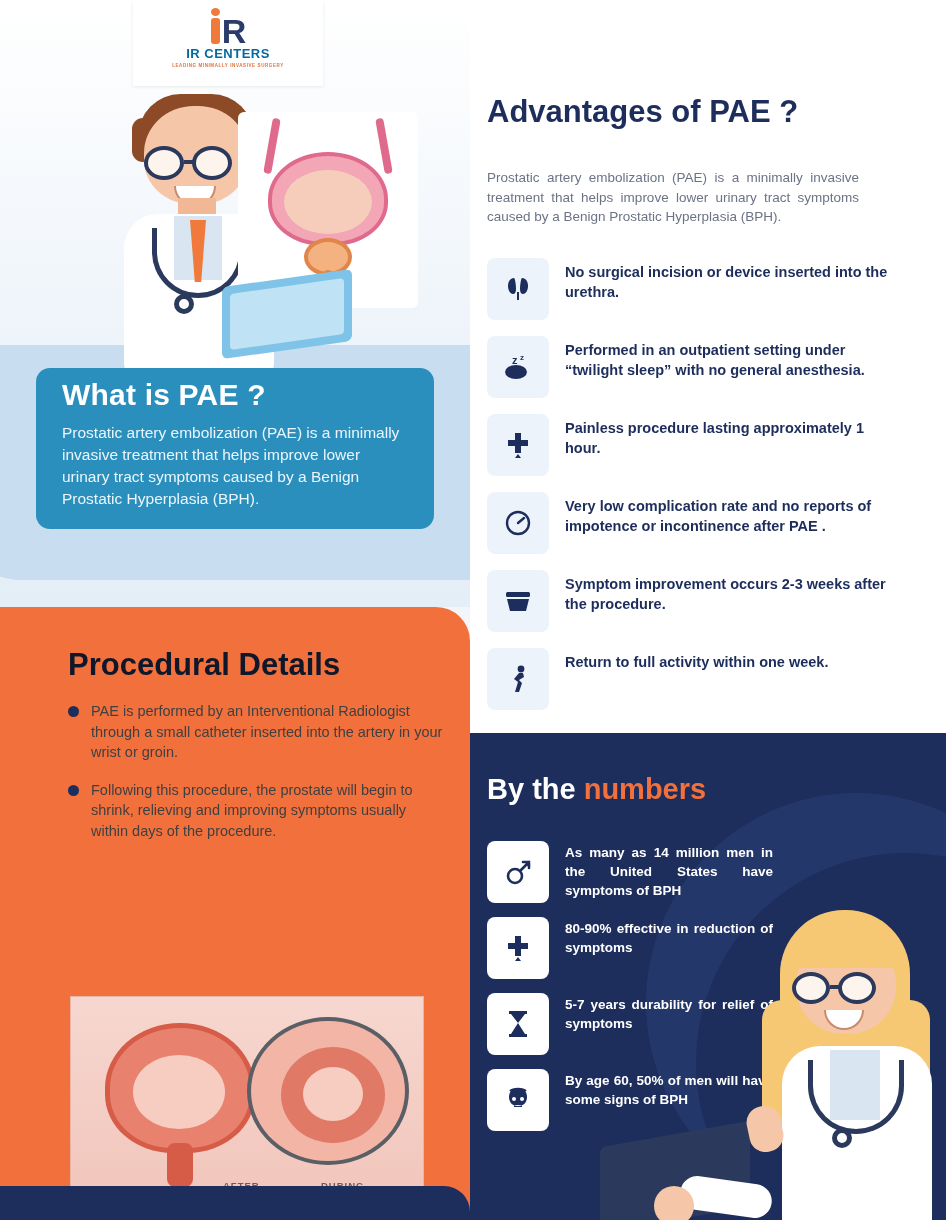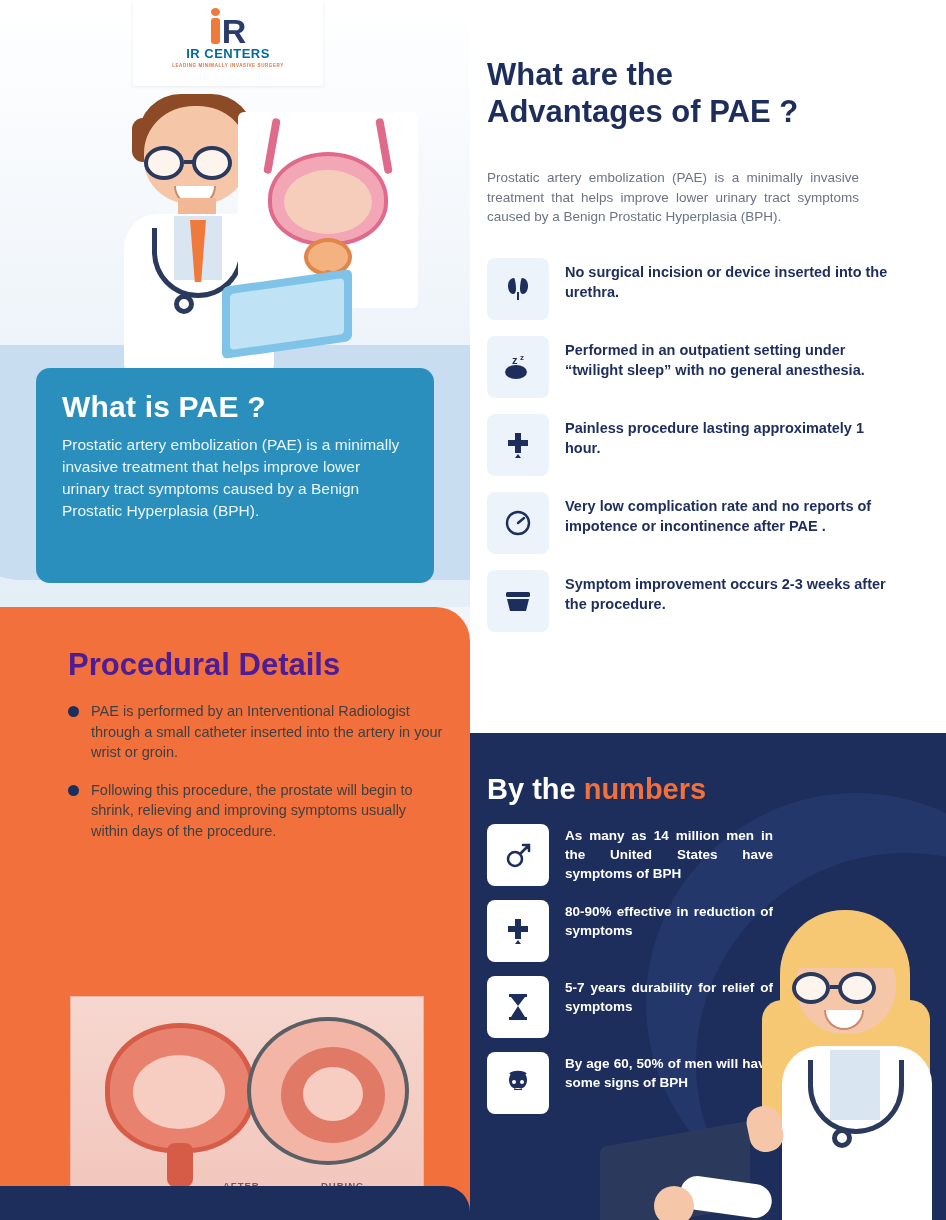--- a/index.html
+++ b/index.html
@@ -67,31 +67,31 @@
   .organ .tubeL { position:absolute; left:30px; top:6px; width:8px; height:56px; background:#e06a8b; border-radius:6px; transform: rotate(10deg);}
   .organ .tubeR { position:absolute; left:142px; top:6px; width:8px; height:56px; background:#e06a8b; border-radius:6px; transform: rotate(-10deg);}
   .organ .prost { position:absolute; left:66px; top:126px; width:48px; height:38px; background:#f3b27f; border:4px solid #e0864a; border-radius:50%; }
   .organ .ureth { position:absolute; left:86px; top:158px; width:8px; height:34px; background:#e0864a; border-radius:5px;}
 
   
   .tablet { position:absolute; left:222px; top:278px; width:130px; height:72px; background:#7fc4e8; transform: skewY(-8deg); border-radius:6px;}
   .tablet .screen { position:absolute; left:8px; top:8px; right:8px; bottom:8px; background:#bfe3f4; border-radius:4px;}
 
   .pae-card {
-    position:absolute; left: 36px; top: 368px; width: 398px; height: 215px;
-    background: #2a8fbd; border-radius: 14px; padding: 22px 26px; color:#fff;
+    position:absolute; left: 36px; top: 368px; width: 398px; height: 161px;
+    background: #2a8fbd; border-radius: 14px; padding: 10px 26px; color:#fff;
   }
   .pae-card h2 { font-size: 30px; font-weight: 800; letter-spacing: .2px; margin-bottom: 10px; }
   .pae-card p { font-size: 15.5px; line-height: 1.42; color:#eaf6fc; }
 
   .left-bottom {
     position:absolute; left:0; top:607px; width:470px; height:613px;
     background:#f2703c; border-radius: 0 34px 0 0;
   }
-  .proc-title { position:absolute; left:68px; top:40px; font-size:31px; font-weight:800; color:#4c1d95; }
+  .proc-title { position:absolute; left:68px; top:40px; font-size:31px; font-weight:800; color:#0f172a; }
   .proc-list { position:absolute; left:68px; top:94px; width:378px; }
   .proc-item { display:flex; gap:12px; margin-bottom:17px; }
   .proc-dot { width:11px; height:11px; border-radius:50%; background:#1d2d5c; flex:none; margin-top:5px; }
   .proc-text { font-size:14.5px; line-height:1.42; color:#404040; }
 
   .after-img {
     position:absolute; left:70px; top:996px; width:354px; height:202px;
     background: linear-gradient(180deg,#f6d7cf 0%, #f2c6bc 100%);
     border: 1px solid #e8b5a8; overflow:hidden;
   }
@@ -120,21 +120,21 @@
   .adv-text { font-size:14.5px; line-height:1.38; font-weight:700; color:#1d2d5c; padding-top:4px; width: 330px;}
 
   .numbers-panel {
     position:absolute; left:0; top:733px; width:476px; height:487px;
     background:#1d2d5c; overflow:hidden;
   }
   .np-arc { position:absolute; right:-120px; top:60px; width:420px; height:420px; border-radius:50%; background:#24376b; }
   .np-arc2 { position:absolute; right:-170px; top:120px; width:420px; height:420px; border-radius:50%; background:#1d2d5c; }
   .np-title { position:absolute; left:17px; top:40px; font-size:29px; font-weight:800; color:#ffffff; }
   .np-title .hl { color:#f2703c; }
-  .np-list { position:absolute; left:17px; top:91px; width:300px; }
+  .np-list { position:absolute; left:17px; top:108px; width:300px; }
   .np-item { display:flex; align-items:flex-start; gap:16px; margin-bottom:14px; }
   .np-icon { width:62px; height:62px; flex:none; background:#ffffff; border-radius:8px; display:flex; align-items:center; justify-content:center; color:#1d2d5c; }
   .np-text { font-size:13.5px; line-height:1.4; font-weight:700; color:#ffffff; width: 208px; text-align: justify; padding-top:3px;}
 
   
   .fdoc { position:absolute; right:-4px; bottom:0; width:210px; height:310px; }
   .fdoc .hairb { position:absolute; left:40px; top:0; width:130px; height:150px; background:#f7c873; border-radius:64px 64px 30px 30px; }
   .fdoc .headf { position:absolute; left:56px; top:28px; width:100px; height:96px; background:#f6c6a8; border-radius:48%; }
   .fdoc .bang { position:absolute; left:50px; top:18px; width:112px; height:40px; background:#f7c873; border-radius:56px 56px 16px 16px; }
   .fdoc .gl { position:absolute; top:62px; width:38px; height:32px; border:4px solid #2b3a5c; border-radius:50%; background:#ffffffcc;}
@@ -234,21 +234,21 @@
       <div class="ai-label a">AFTER</div>
       <div class="ai-label b">DURING</div>
     </div>
 
     <div class="left-footer"></div>
   </div>
 
   <div class="right-col">
 
     <div class="adv-head">
-      <span>What are the</span><br>
+      <br>
       <span>Advantages of PAE ?</span>
     </div>
 
     <div class="adv-intro">Prostatic artery embolization (PAE) is a minimally invasive treatment that helps improve lower urinary tract symptoms caused by a Benign Prostatic Hyperplasia (BPH).</div>
 
     <div class="adv-list">
 
       <div class="adv-item">
         <div class="adv-icon">
           <svg width="30" height="30" viewBox="0 0 30 30" fill="currentColor">
@@ -294,20 +294,29 @@
       <div class="adv-item">
         <div class="adv-icon">
           <svg width="30" height="28" viewBox="0 0 30 28" fill="currentColor">
             <rect x="3" y="5" width="24" height="5" rx="1.5"></rect>
             <path d="M4 12h22l-3 12H7z"></path>
           </svg>
         </div>
         <div class="adv-text">Symptom improvement occurs 2-3 weeks after the procedure.</div>
       </div>
 
+      <div class="adv-item">
+        <div class="adv-icon">
+          <svg width="26" height="30" viewBox="0 0 26 30" fill="currentColor">
+            <circle cx="16" cy="5" r="3.4"></circle>
+            <path d="M14 9l-5 6 4 3-3 10h4l3-9-3-3 5-3-1-4z"></path>
+          </svg>
+        </div>
+        <div class="adv-text">Return to full activity within one week.</div>
+      </div>
 
     </div>
 
     <div class="numbers-panel">
       <div class="np-arc"></div>
       <div class="np-arc2"></div>
 
       <div class="np-title">
         <span>By the </span><span class="hl">numbers</span>
       </div>

